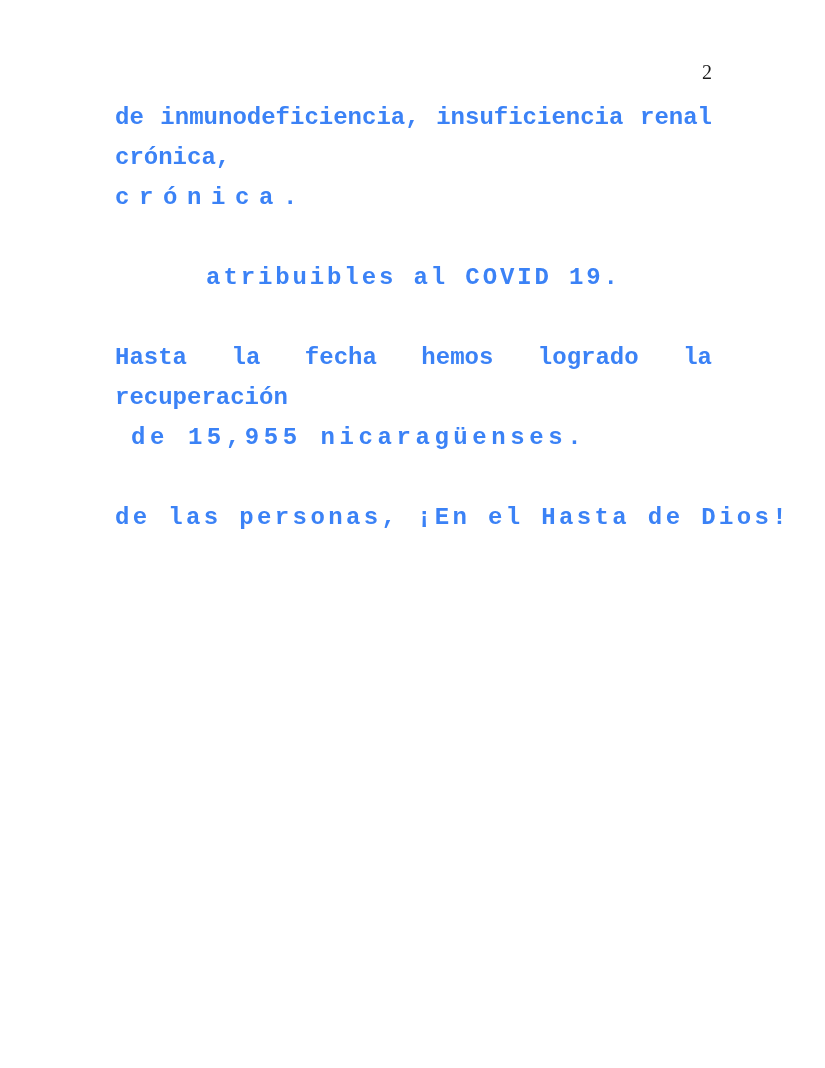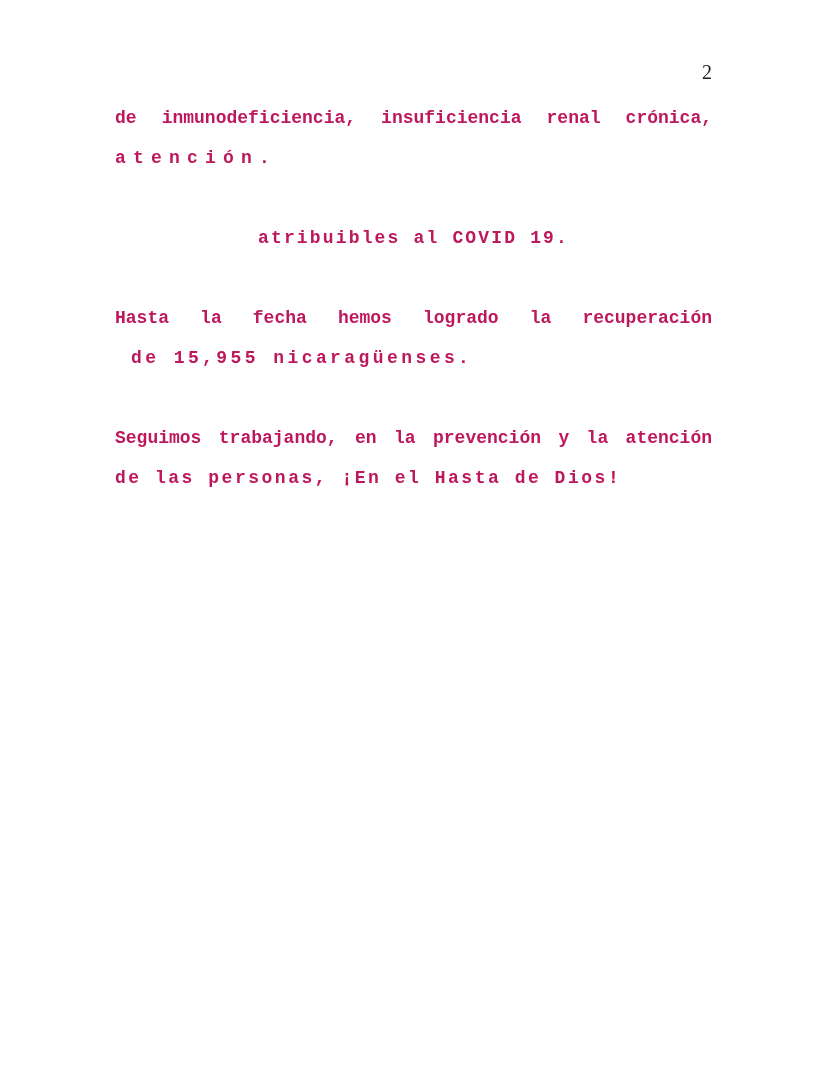--- a/index.html
+++ b/index.html
@@ -25,23 +25,23 @@
     line-height: 24px;
     color: #1b1b1b;
   }
   .text-block {
     position: absolute;
     top: 98px;
     left: 115px;
     width: 597px;
     font-family: "Liberation Mono", "DejaVu Sans Mono", monospace;
     font-weight: 700;
-    font-size: 18px;
+    font-size: 24px;
     line-height: 40px;
-    color: #be185d;
+    color: #3b82f6;
   }
   .paragraph {
     margin: 0 0 40px 0;
   }
   .line {
     white-space: nowrap;
   }
   .line-fill {
     white-space: normal;
     text-align: justify;
@@ -49,27 +49,26 @@
   }
 </style>
 </head>
 <body>
 
 <div class="page">
   <div class="page-number">2</div>
   <div class="text-block">
       <div class="paragraph">
         <div class="line line-fill">de inmunodeficiencia, insuficiencia renal crónica,</div>
-        <div class="line line-last" style="letter-spacing: 0.4em;">atención.</div>
+        <div class="line line-last" style="letter-spacing: 0.4em;">crónica.</div>
       </div>
       <div class="paragraph">
         <div class="line line-last" style="letter-spacing: 0.12em; text-align: center;">atribuibles al COVID 19.</div>
       </div>
       <div class="paragraph">
         <div class="line line-fill">Hasta la fecha hemos logrado la recuperación</div>
         <div class="line line-last" style="letter-spacing: 0.19em; margin-left: 16px;">de 15,955 nicaragüenses.</div>
       </div>
       <div class="paragraph">
-        <div class="line line-fill">Seguimos trabajando, en la prevención y la atención</div>
         <div class="line line-last" style="letter-spacing: 0.14em;">de las personas, ¡En el Hasta de Dios!</div>
       </div>
     </div>
 </div>
 
 </body></html>

